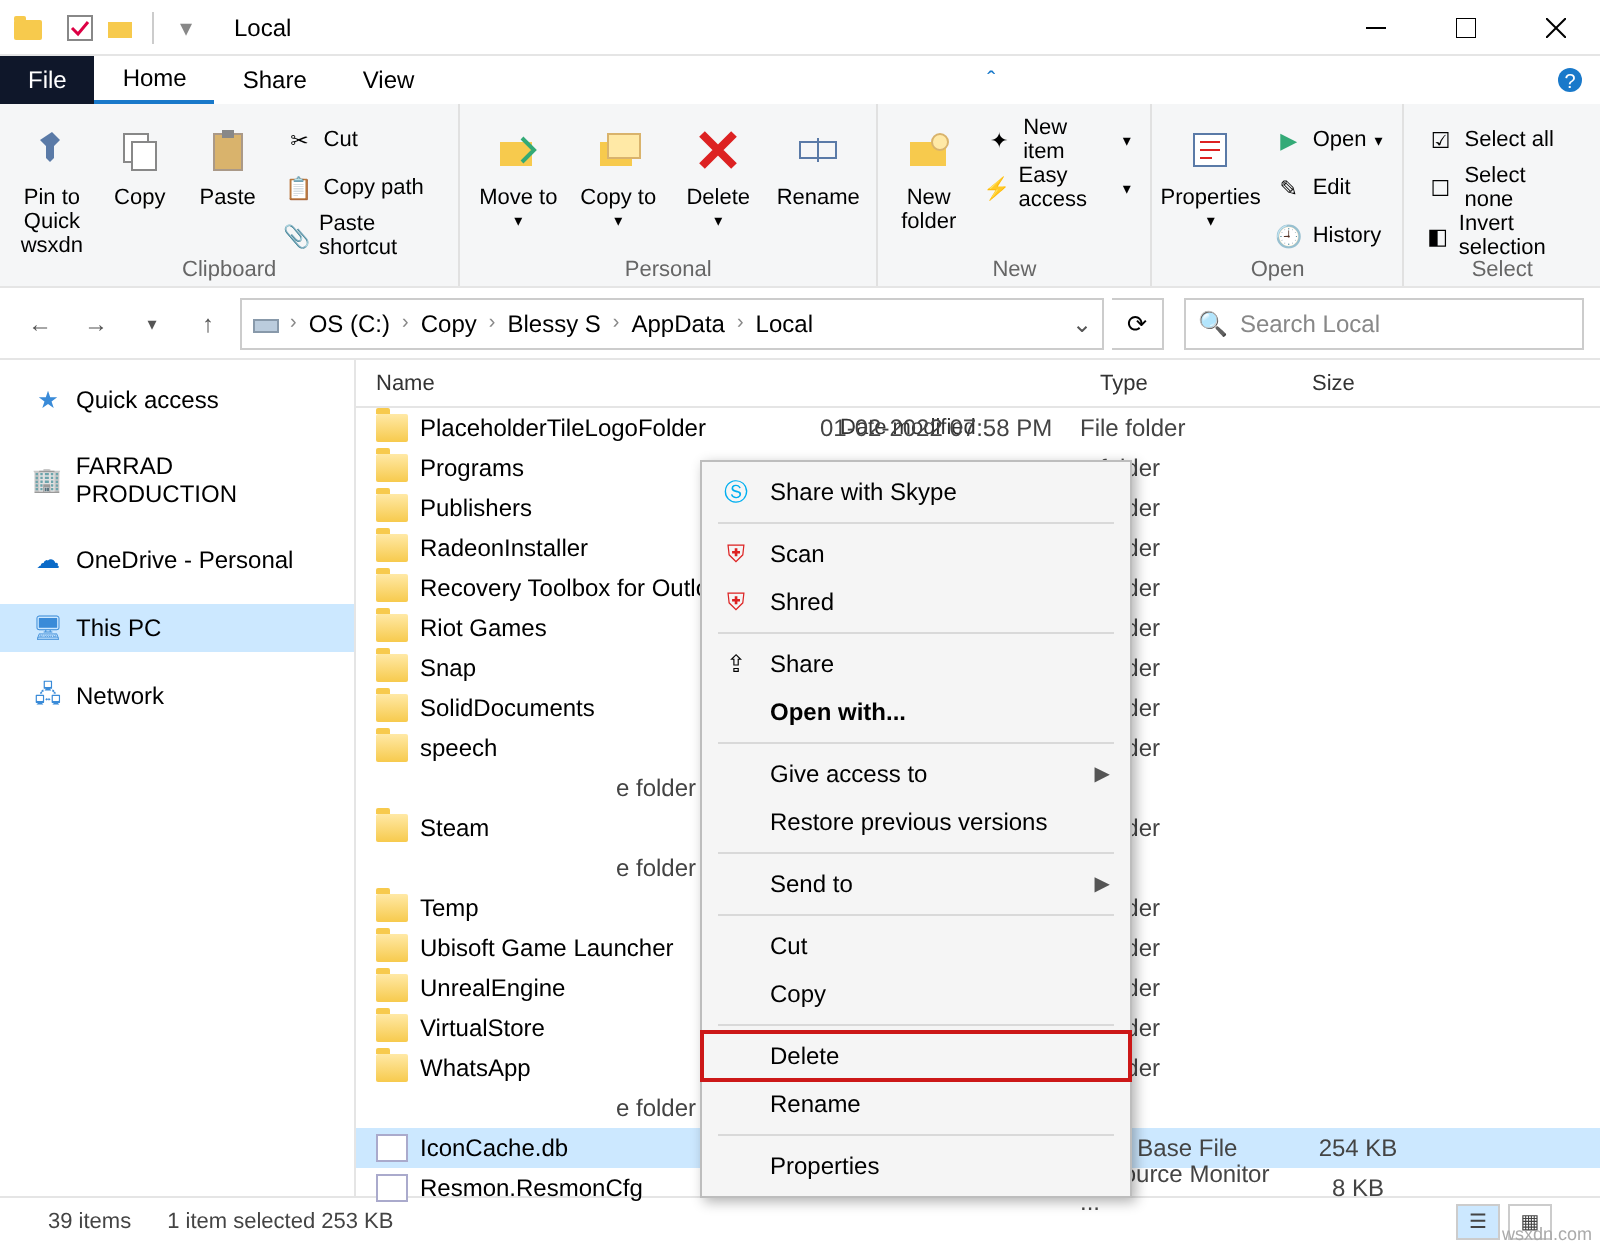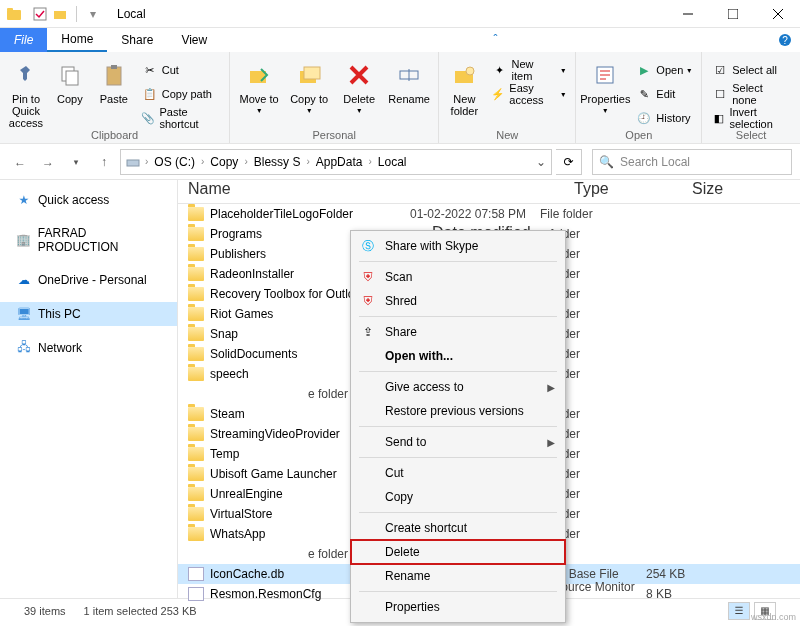--- a/index.html
+++ b/index.html
@@ -11,21 +11,21 @@
 .tb-icon { width: 16px; height: 16px; display: inline-flex; align-items: center; justify-content: center; }
 .qat { display: flex; gap: 4px; align-items: center; margin-left: 4px; }
 .qat-sep { width: 1px; height: 16px; background: #ccc; margin: 0 4px; }
 .tb-title { margin-left: 10px; font-size: 12px; }
 .tb-right { margin-left: auto; display: flex; }
 .wbtn { width: 45px; height: 28px; display: flex; align-items: center; justify-content: center; }
 
 
 .tabs { height: 24px; display: flex; align-items: stretch; background: #fff; }
 .tab { padding: 4px 14px; font-size: 12px; display: flex; align-items: center; cursor: default; }
-.tab.file { background: #3b82f6; color: #fff; font-style: italic; }
+.tab.file { background: #0f172a; color: #fff; }
 .tab.active { border-bottom: 2px solid #1979ca; }
 .help { margin-left: auto; width: 24px; display: flex; align-items: center; justify-content: center; color: #1979ca; padding-right: 6px; }
 
 
 .ribbon { height: 92px; background: #f5f6f7; border-bottom: 1px solid #e5e5e5; display: flex; }
 .rgroup { border-right: 1px solid #e1e1e1; padding: 3px 6px 0 6px; display: flex; flex-direction: column; }
 .rgroup-body { display: flex; flex: 1; align-items: flex-start; gap: 4px; }
 .rgroup-label { text-align: center; font-size: 11px; color: #666; padding-bottom: 2px; }
 .rbtn-big { display: flex; flex-direction: column; align-items: center; width: 46px; padding-top: 4px; gap: 2px; font-size: 11px; text-align: center; line-height: 1.1; }
 .rbtn-big .ricon { width: 32px; height: 32px; display: flex; align-items: center; justify-content: center; }
@@ -45,33 +45,33 @@
 
 
 .main { display: flex; height: 418px; }
 .navpane { width: 178px; border-right: 1px solid #e5e5e5; padding-top: 8px; }
 .navitem { display: flex; align-items: center; gap: 6px; padding: 4px 8px 4px 16px; font-size: 12px; }
 .navitem.sel { background: #cce8ff; }
 .navspacer { height: 10px; }
 .nicon { width: 16px; height: 16px; display: inline-flex; align-items: center; justify-content: center; }
 
 .content { flex: 1; position: relative; }
-.colheads { display: flex; height: 24px; border-bottom: 1px solid #e5e5e5; font-size: 16px; color: #333; gap: 12px; }
+.colheads { display: flex; height: 24px; border-bottom: 1px solid #e5e5e5; align-items: center; font-size: 11px; color: #333; }
 .ch { padding-left: 10px; }
 .ch-name { width: 232px; }
 .ch-date { width: 130px; margin-top: 44px; }
 .ch-type { width: 106px; }
 .ch-size { width: 84px; }
 .rows { }
 .row { display: flex; height: 20px; align-items: center; font-size: 12px; }
 .row.sel { background: #cce8ff; }
 .c-name { width: 232px; padding-left: 10px; display: flex; align-items: center; gap: 6px; }
 .c-date { width: 130px; color: #444; }
 .c-type { width: 106px; color: #444; }
-.c-size { width: 84px; text-align: left; padding-right: 18px; color: #444; }
+.c-size { width: 84px; text-align: center; padding-right: 18px; color: #444; }
 .ficon { width: 16px; height: 14px; display: inline-block; }
 .ficon.folder { background: linear-gradient(#ffe9a6,#f7ca4d); border-radius: 1px; position: relative; }
 .ficon.folder::before { content:""; position:absolute; top:-3px; left:0; width:7px; height:3px; background:#f7ca4d; border-radius:1px 1px 0 0; }
 .ficon.file { background: #fff; border: 1px solid #aac; }
 
 
 .ctxmenu { position: absolute; left: 350px; top: 230px; width: 216px; background: #f5f5f5; border: 1px solid #bdbdbd; box-shadow: 2px 2px 6px rgba(0,0,0,.3); padding: 3px 0; font-size: 12px; z-index: 50; }
 .ctxitem { display: flex; align-items: center; height: 24px; padding: 0 10px 0 8px; gap: 8px; }
 .ctxitem.hover { outline: 2px solid #cc1818; outline-offset: -1px; }
 .ctxitem .cicon { width: 18px; display: inline-flex; justify-content: center; }
@@ -152,21 +152,21 @@
 <div class="ribbon">
 
   <div class="rgroup">
     <div class="rgroup-body">
       <div class="rbtn-big">
           <span class="ricon">
             <svg width="24" height="24">
               <path d="M12 3l4 4-3 3v6l-2 2-2-2v-6l-3-3z" fill="#5a7aa7"></path>
             </svg>
           </span>
-          <span>Pin to Quick access</span>
+          <span>Pin to Quick wsxdn</span>
         </div>
       <div class="rbtn-big">
           <span class="ricon">
             <svg width="24" height="24">
               <rect x="4" y="4" width="12" height="14" fill="#fff" stroke="#888"></rect>
               <rect x="8" y="8" width="12" height="14" fill="#fff" stroke="#888"></rect>
             </svg>
           </span>
           <span>Copy</span>
         </div>
@@ -475,24 +475,20 @@
         <div class="row">
           <div class="c-name">
             <span class="ficon folder"></span>
             <span>Steam</span>
           </div>
           <div class="c-date"></div>
           <div class="c-type">e folder</div>
           <div class="c-size"></div>
         </div>
         <div class="row">
-          <div class="c-name">
-            <span class="ficon folder"></span>
-            <span>StreamingVideoProvider</span>
-          </div>
           <div class="c-date"></div>
           <div class="c-type">e folder</div>
           <div class="c-size"></div>
         </div>
         <div class="row">
           <div class="c-name">
             <span class="ficon folder"></span>
             <span>Temp</span>
           </div>
           <div class="c-date"></div>
@@ -604,24 +600,20 @@
   <div class="ctxsep"></div>
   <div class="ctxitem">
       <span class="cicon"></span>
       <span>Cut</span>
     </div>
   <div class="ctxitem">
       <span class="cicon"></span>
       <span>Copy</span>
     </div>
   <div class="ctxsep"></div>
-  <div class="ctxitem">
-      <span class="cicon"></span>
-      <span>Create shortcut</span>
-    </div>
   <div class="ctxitem hover">
       <span class="cicon"></span>
       <span>Delete</span>
     </div>
   <div class="ctxitem">
       <span class="cicon"></span>
       <span>Rename</span>
     </div>
   <div class="ctxsep"></div>
   <div class="ctxitem">

